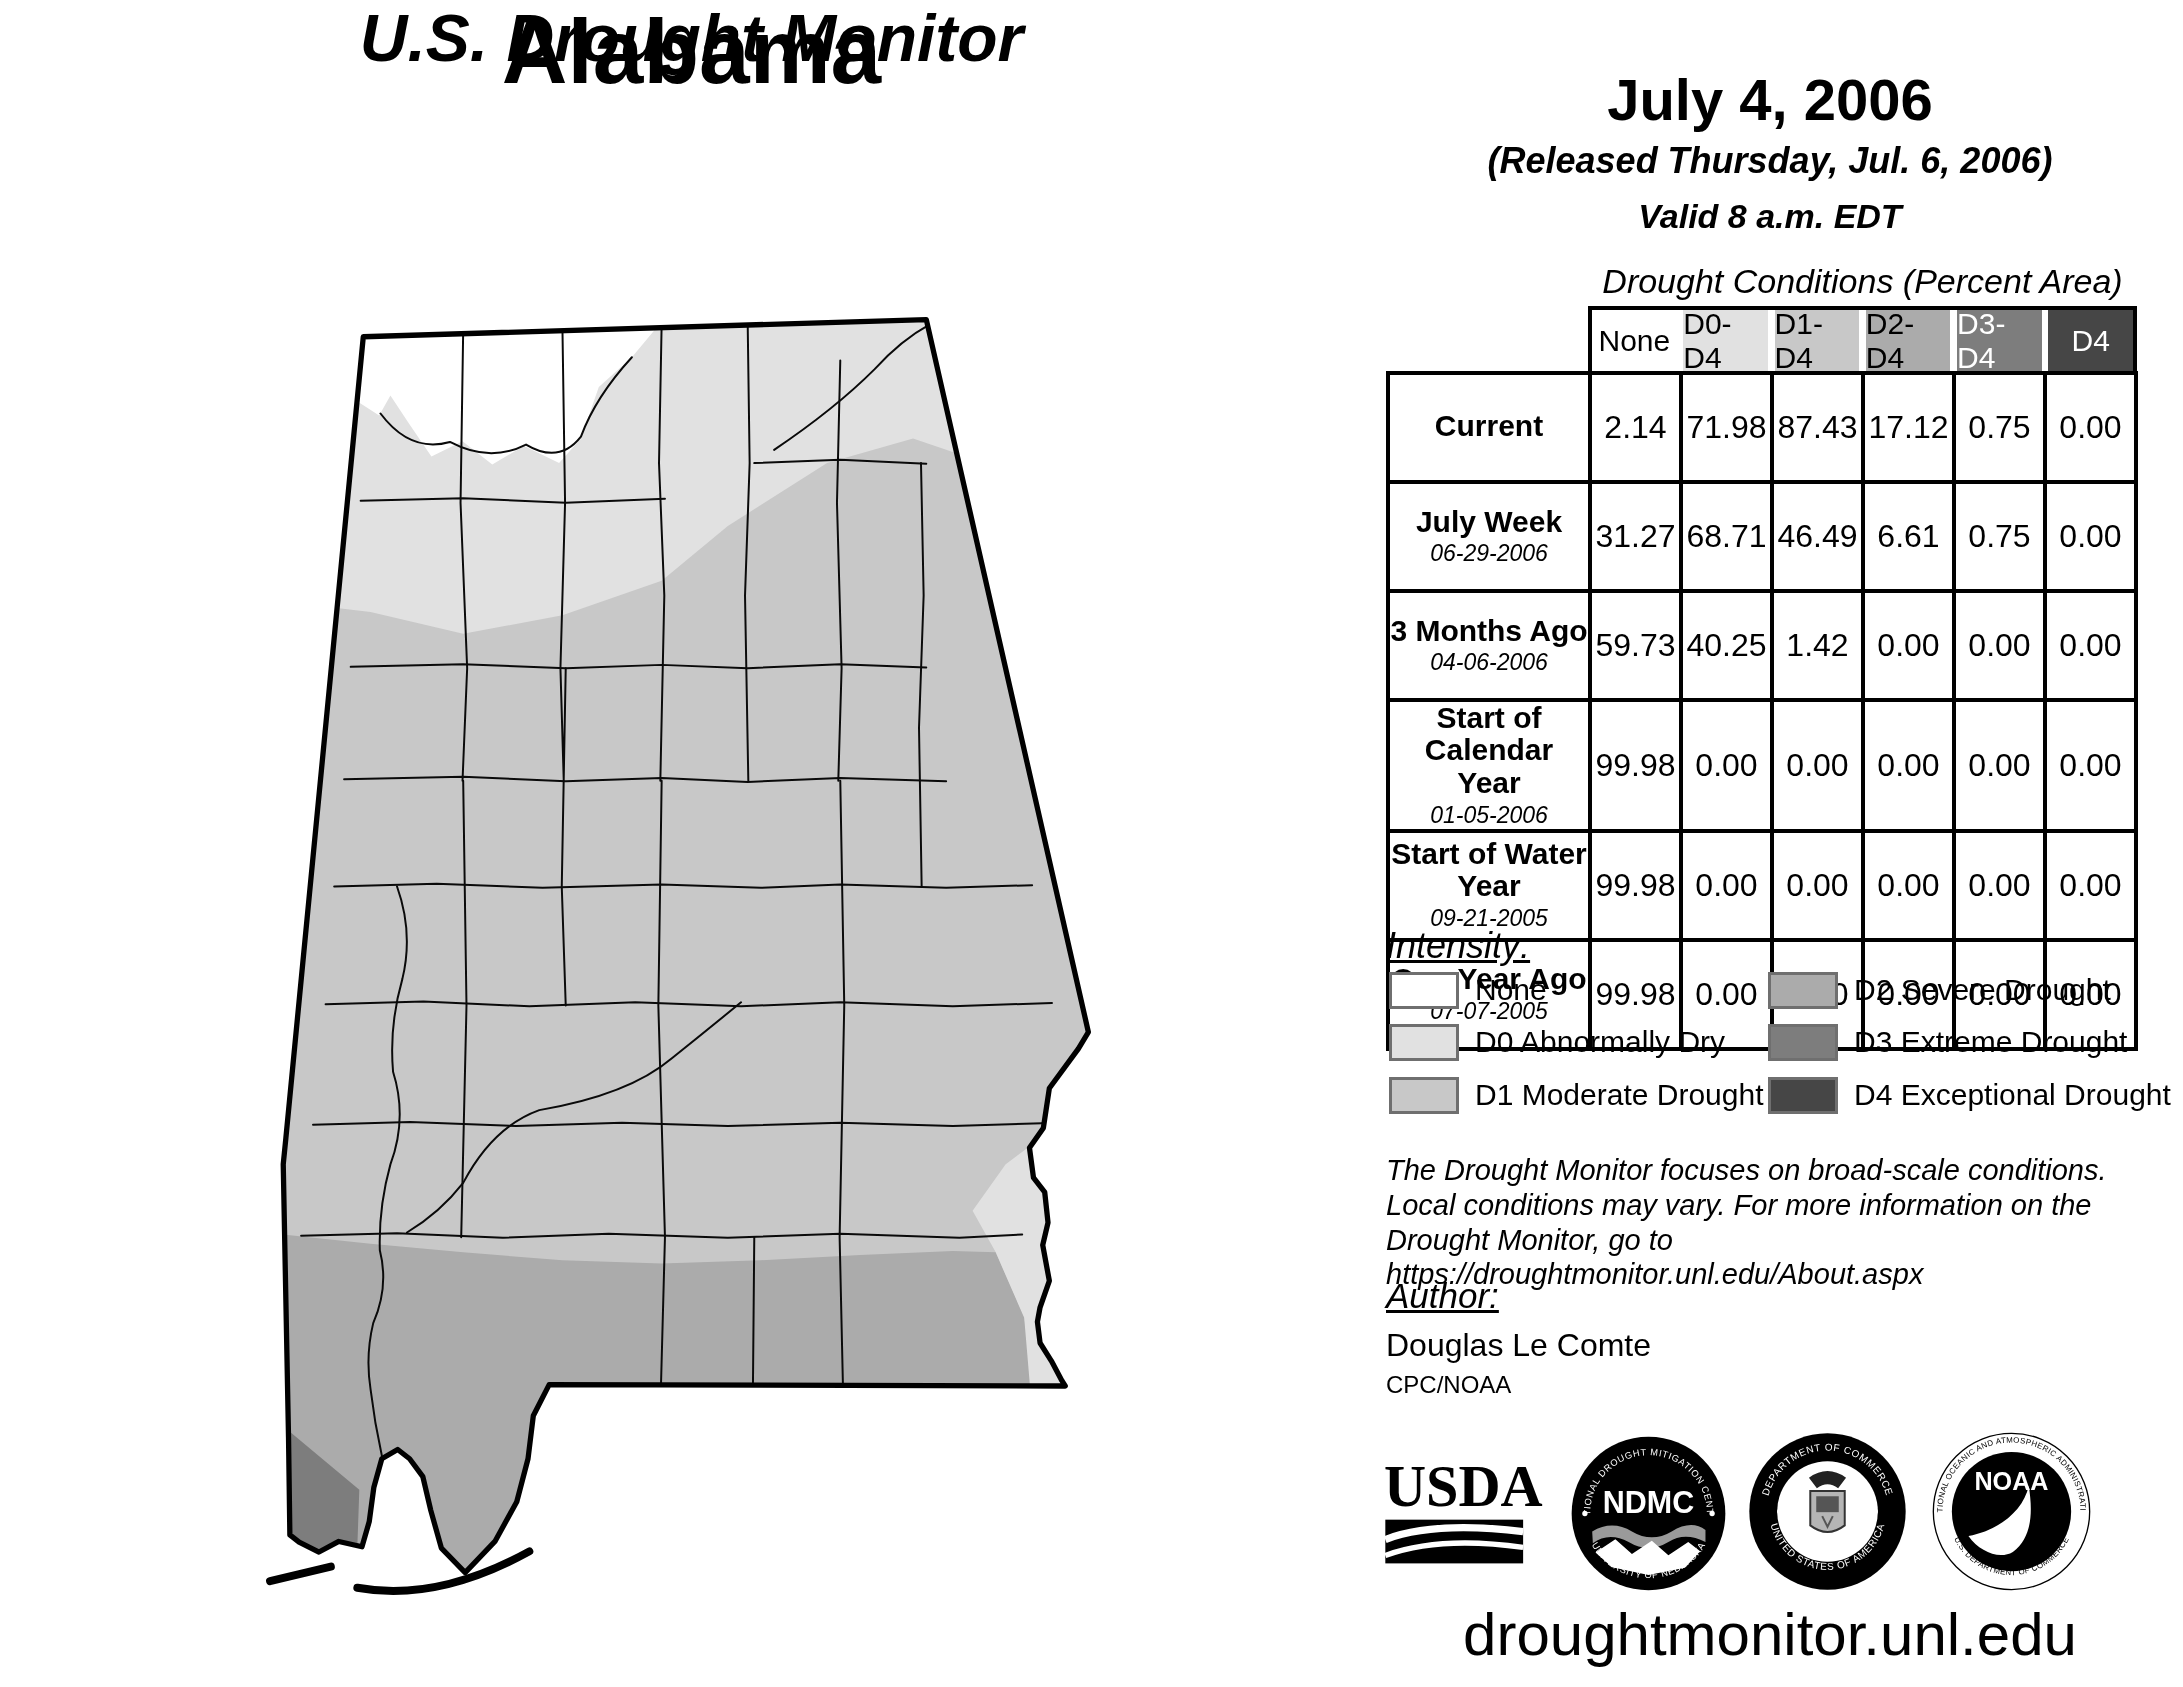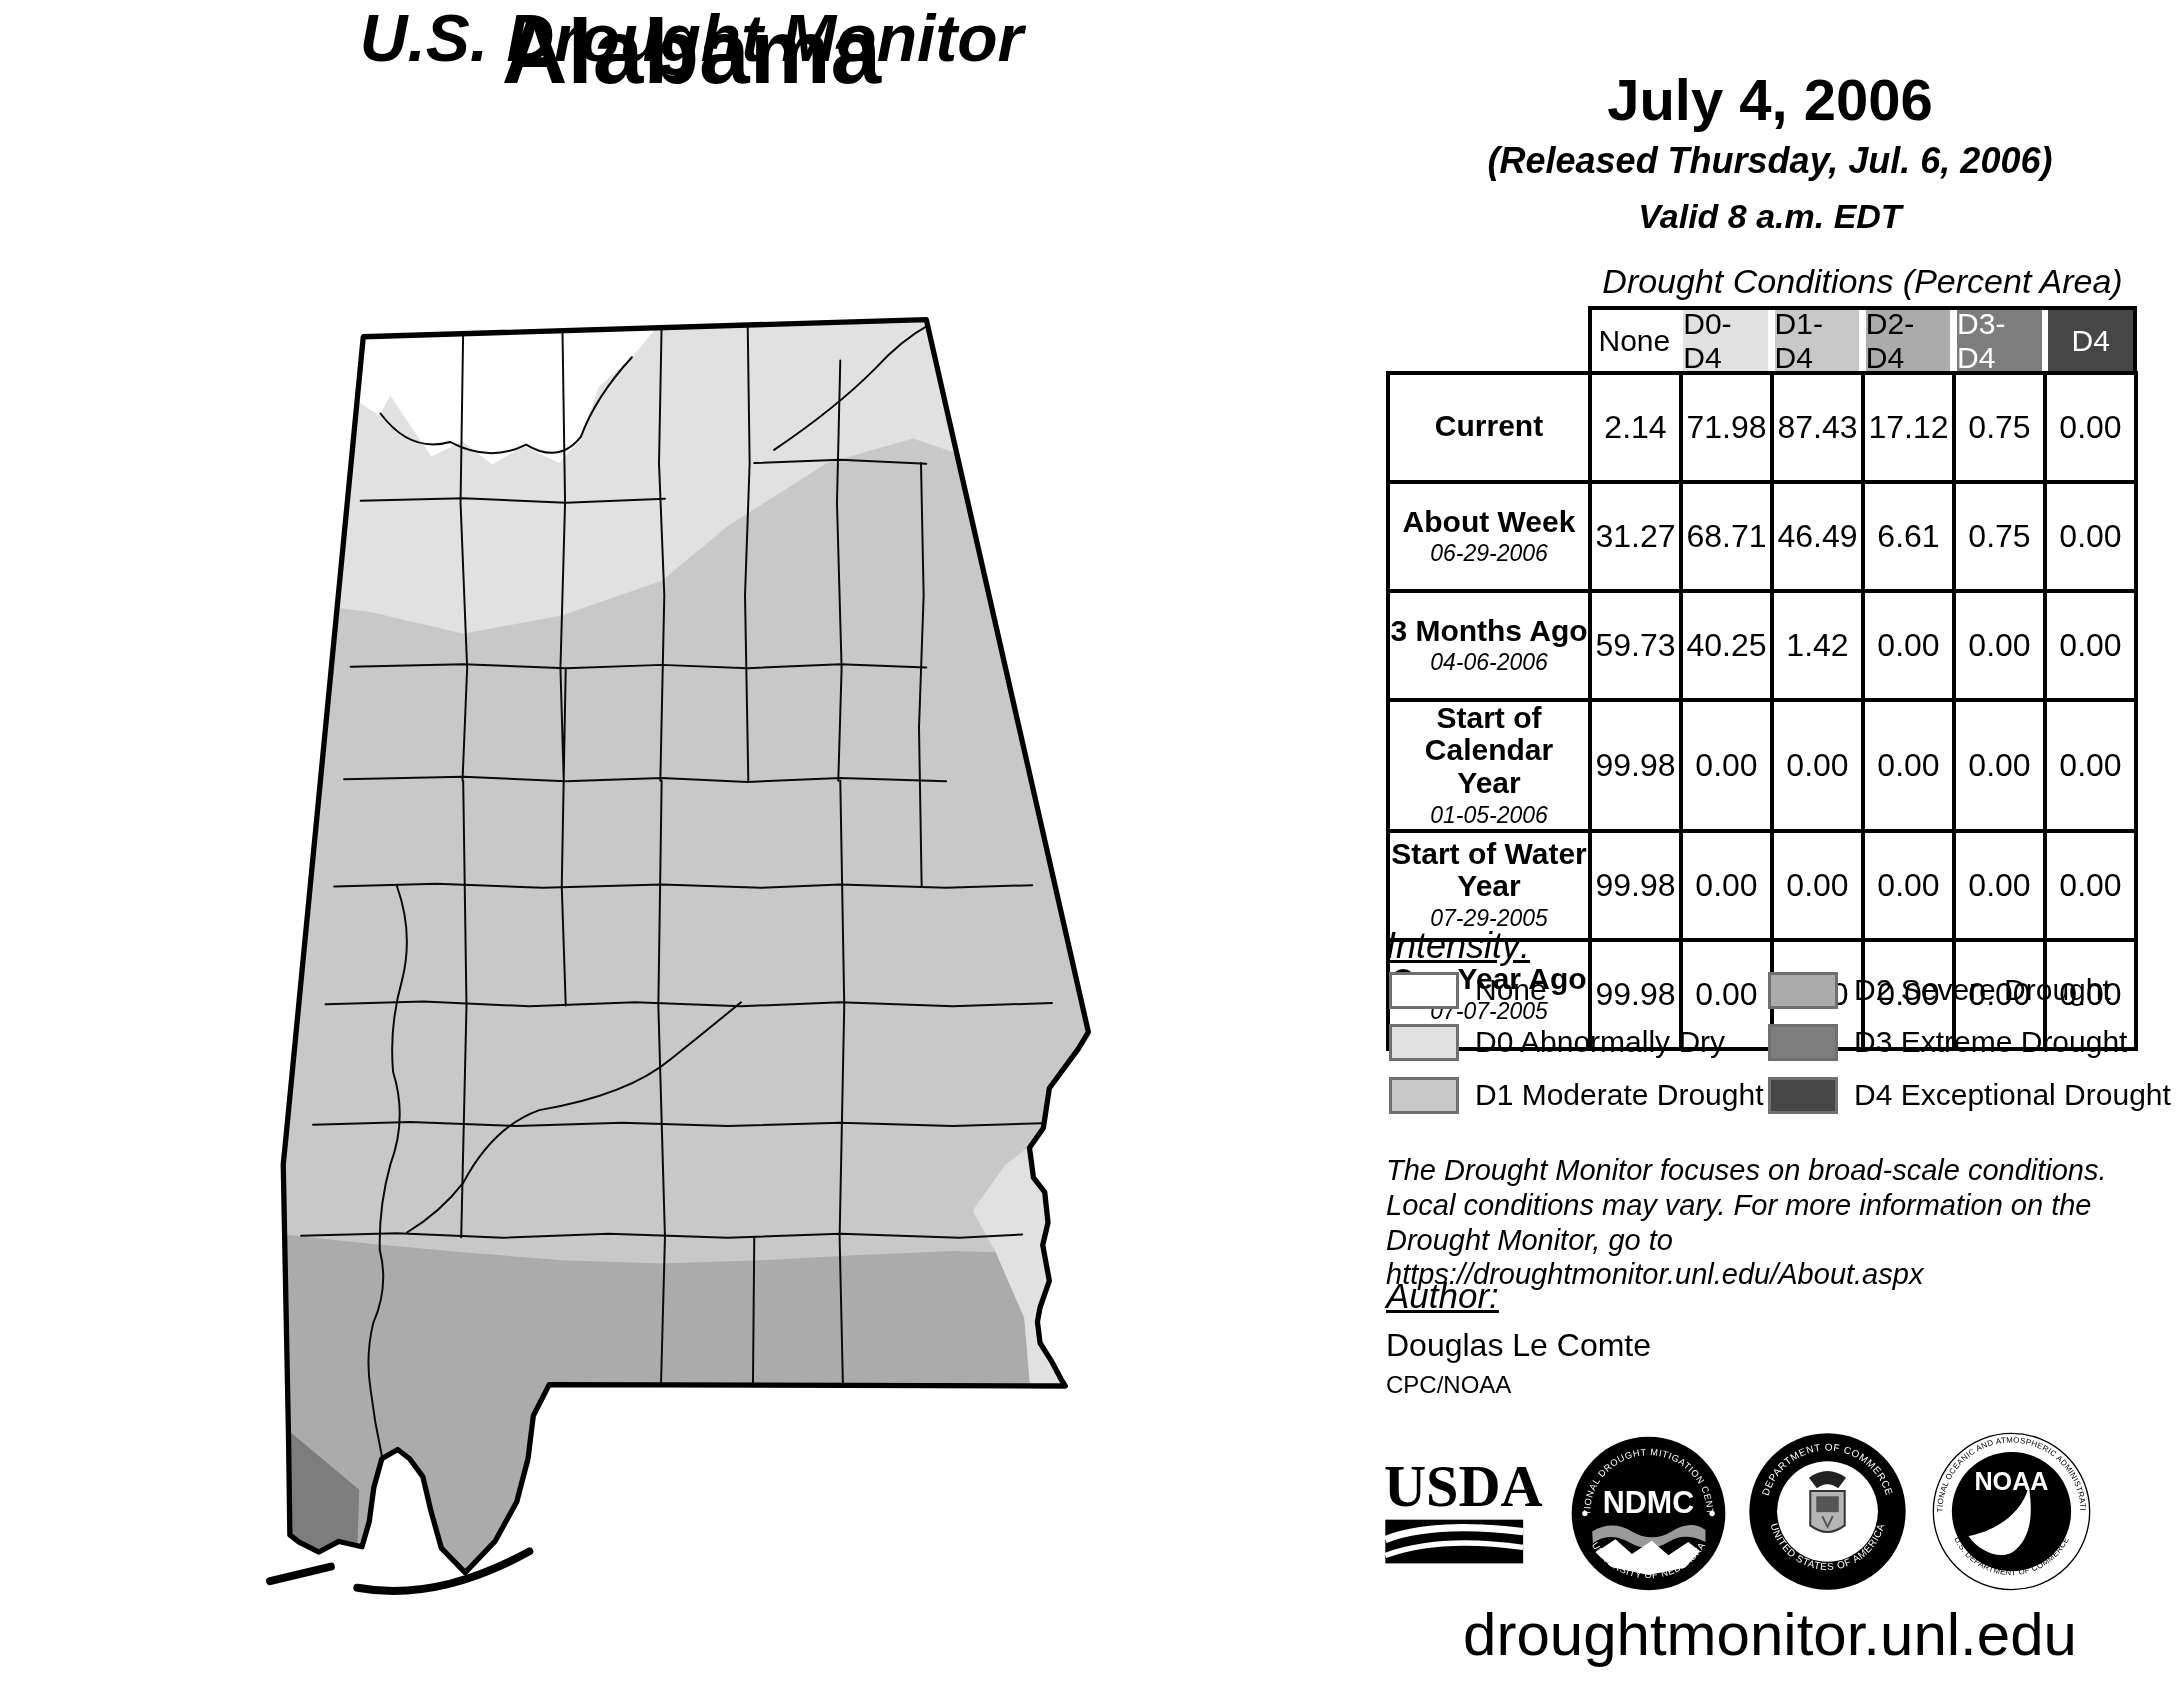--- a/index.html
+++ b/index.html
@@ -124,21 +124,21 @@
           </td>
       <td class="val">2.14</td>
       <td class="val">71.98</td>
       <td class="val">87.43</td>
       <td class="val">17.12</td>
       <td class="val">0.75</td>
       <td class="val">0.00</td>
     </tr>
     <tr>
       <td class="rowlab">
-            <span class="lab">About Week</span>
+            <span class="lab">July Week</span>
             <span class="date">06-29-2006</span>
           </td>
       <td class="val">31.27</td>
       <td class="val">68.71</td>
       <td class="val">46.49</td>
       <td class="val">6.61</td>
       <td class="val">0.75</td>
       <td class="val">0.00</td>
     </tr>
     <tr>
@@ -161,21 +161,21 @@
       <td class="val">99.98</td>
       <td class="val">0.00</td>
       <td class="val">0.00</td>
       <td class="val">0.00</td>
       <td class="val">0.00</td>
       <td class="val">0.00</td>
     </tr>
     <tr>
       <td class="rowlab">
             <span class="lab">Start of Water Year</span>
-            <span class="date">07-29-2005</span>
+            <span class="date">09-21-2005</span>
           </td>
       <td class="val">99.98</td>
       <td class="val">0.00</td>
       <td class="val">0.00</td>
       <td class="val">0.00</td>
       <td class="val">0.00</td>
       <td class="val">0.00</td>
     </tr>
     <tr>
       <td class="rowlab">

